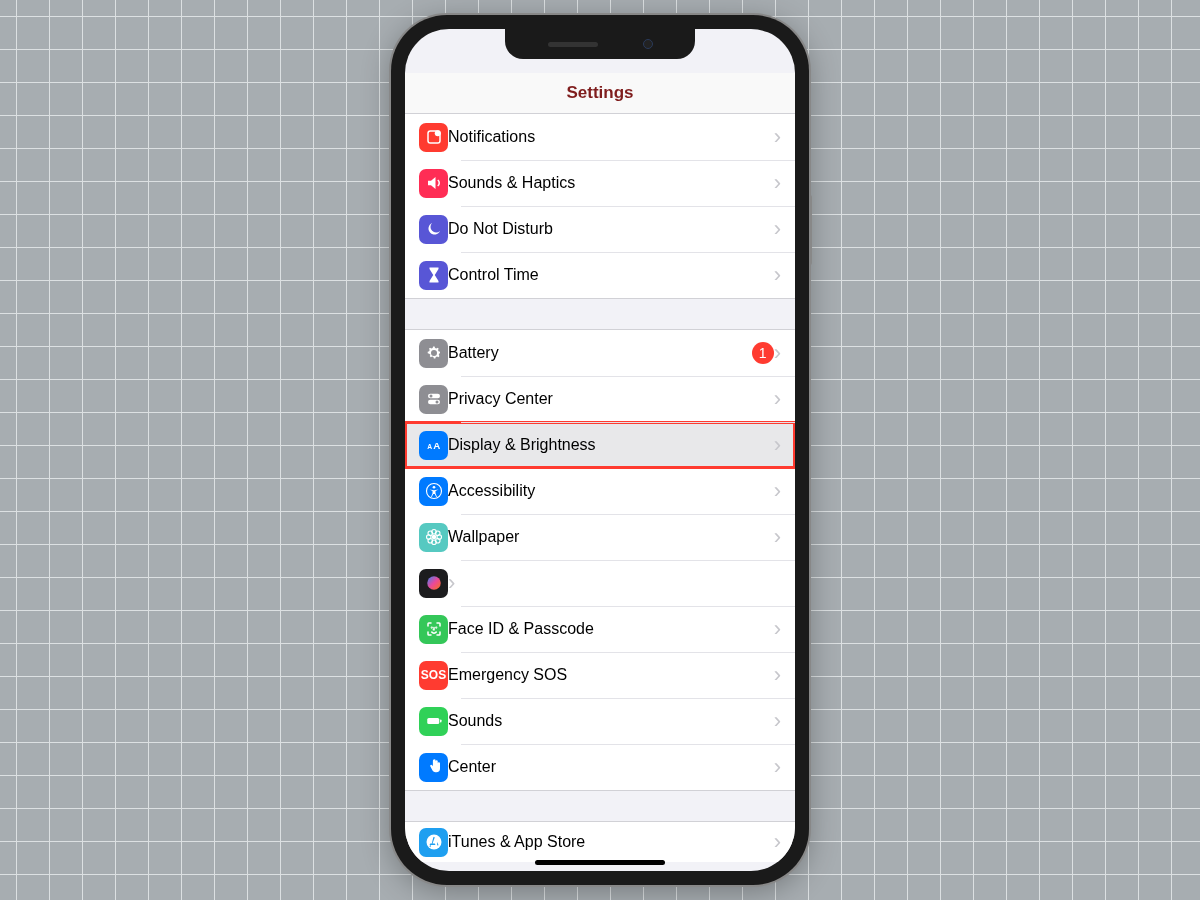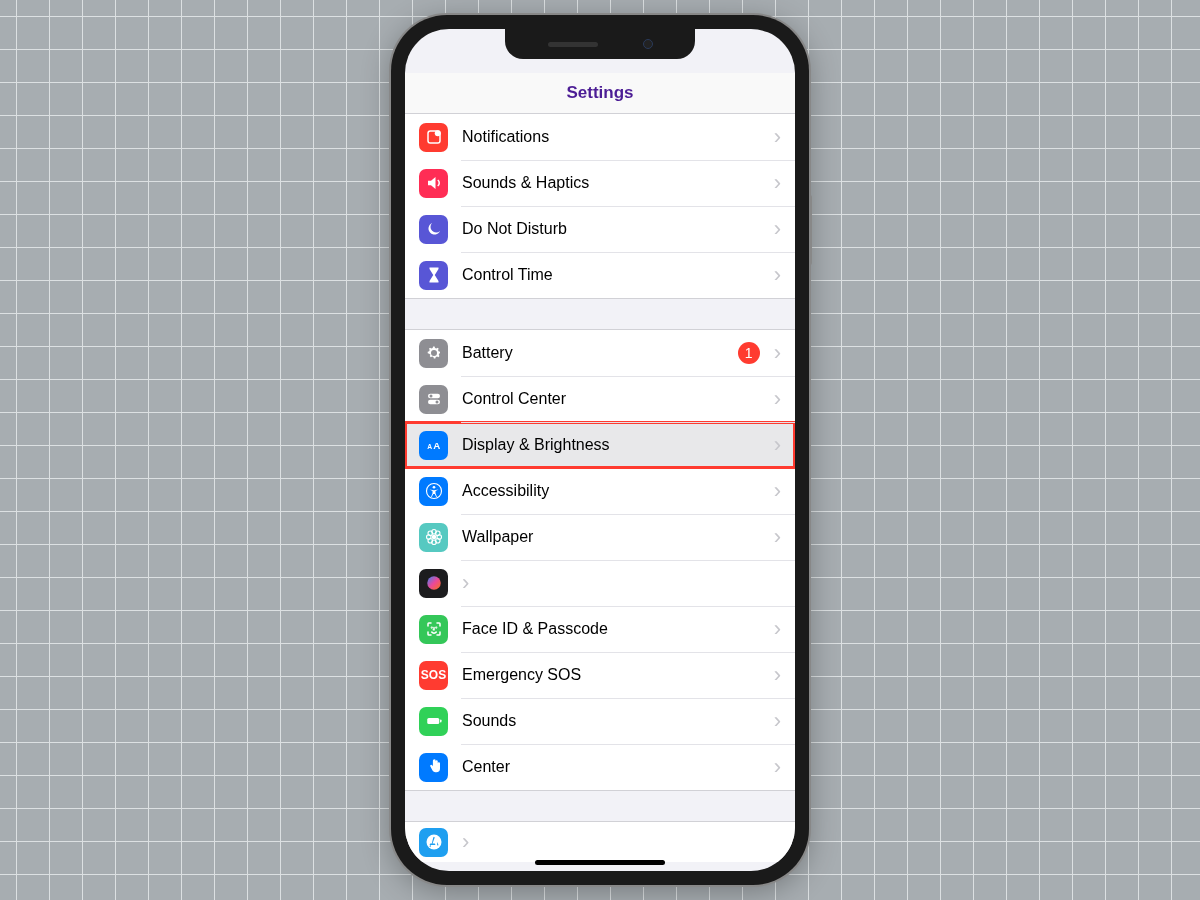--- a/index.html
+++ b/index.html
@@ -39,26 +39,26 @@
   
   .status{height:44px;display:flex;align-items:center;justify-content:center;padding:0 22px;font-weight:600;font-size:15px;color:#000;}
   .status .right{display:flex;align-items:center;gap:5px;}
   .bars{display:inline-flex;align-items:flex-end;gap:1px;}
   .bars i{width:3px;background:#000;border-radius:1px;}
   .bars i:nth-child(1){height:5px}.bars i:nth-child(2){height:7px}.bars i:nth-child(3){height:9px}.bars i:nth-child(4){height:11px}
   .batt{width:24px;height:12px;border:1px solid #000;border-radius:3px;position:relative;}
   .batt::before{content:"";position:absolute;left:1px;top:1px;bottom:1px;width:18px;background:#000;border-radius:1px;}
   .batt::after{content:"";position:absolute;right:-3px;top:3px;width:2px;height:6px;background:#000;border-radius:0 1px 1px 0;}
   
-  .hdr{height:40px;display:flex;align-items:center;justify-content:center;font-size:17px;font-weight:600;color:#4c1d95;border-bottom:1px solid #d1d1d6;background:#f9f9f9;}
+  .hdr{height:40px;display:flex;align-items:center;justify-content:center;font-size:17px;font-weight:600;color:#7f1d1d;border-bottom:1px solid #d1d1d6;background:#f9f9f9;}
   
   .group{background:#fff;}
   .gap{height:30px;background:#f2f2f7;border-top:1px solid #d1d1d6;border-bottom:1px solid #d1d1d6;}
   .row{
-    display:flex;align-items:center;height:46px;padding:0 14px;gap:14px;position:relative;
+    display:flex;align-items:center;height:46px;padding:0 14px;position:relative;
   }
   .row + .row::before{content:"";position:absolute;left:56px;right:0;top:0;height:1px;background:#e3e3e8;}
   .row.hl{background:#e8e8ea;outline:3px solid #ff3b30;outline-offset:-2px;z-index:2;}
   .icn{width:29px;height:29px;border-radius:7px;display:flex;align-items:center;justify-content:center;flex-shrink:0;}
   .icn svg{width:18px;height:18px;fill:#fff;}
   .lbl{flex:1;font-size:16px;color:#000;white-space:nowrap;overflow:hidden;text-overflow:ellipsis;}
   .badge{min-width:22px;height:22px;border-radius:11px;background:#ff3b30;color:#fff;font-size:14px;font-weight:500;display:flex;align-items:center;justify-content:center;padding:0 6px;box-sizing:border-box;}
   .chev{color:#c7c7cc;font-size:22px;line-height:1;font-weight:300;}
   
   .c-red{background:#ff3b30}.c-pink{background:#ff2d55}.c-purple{background:#5856d6}
@@ -154,21 +154,21 @@
           </div>
           <div class="row">
             <span class="icn c-grey">
               <svg viewBox="0 0 24 24">
                 <rect x="4" y="5" width="16" height="6" rx="3"></rect>
                 <rect x="4" y="13" width="16" height="6" rx="3"></rect>
                 <circle cx="8" cy="8" r="2" fill="#8e8e93"></circle>
                 <circle cx="16" cy="16" r="2" fill="#8e8e93"></circle>
               </svg>
             </span>
-            <span class="lbl">Control Center</span>
+            <span class="lbl">Privacy Center</span>
             <span class="chev">›</span>
           </div>
           <div class="row hl">
             <span class="icn c-blue">
               <svg viewBox="0 0 24 24">
                 <text x="3" y="17" font-size="9" font-weight="bold" fill="#fff">A</text>
                 <text x="11" y="17" font-size="13" font-weight="bold" fill="#fff">A</text>
               </svg>
             </span>
             <span class="lbl">Display &amp; Brightness</span>
@@ -262,20 +262,21 @@
         </div>
       <div class="gap"></div>
       <div class="group" id="g3">
           <div class="row cutrow">
             <span class="icn c-sky">
               <svg viewBox="0 0 24 24">
                 <circle cx="12" cy="12" r="10" fill="#fff"></circle>
                 <path fill="#1e9ff0" d="M11 6l1-1 1 1-3 8h3l1 2H6l1-2h2zm5 6l2 4-1 1-1-2zm-8 5l-1 2-1-1 1-2z"></path>
               </svg>
             </span>
+            <span class="lbl">iTunes &amp; App Store</span>
             <span class="chev">›</span>
           </div>
         </div>
 
       <div class="homebar"></div>
     </div>
   </div>
 </div>
 
 </body></html>

